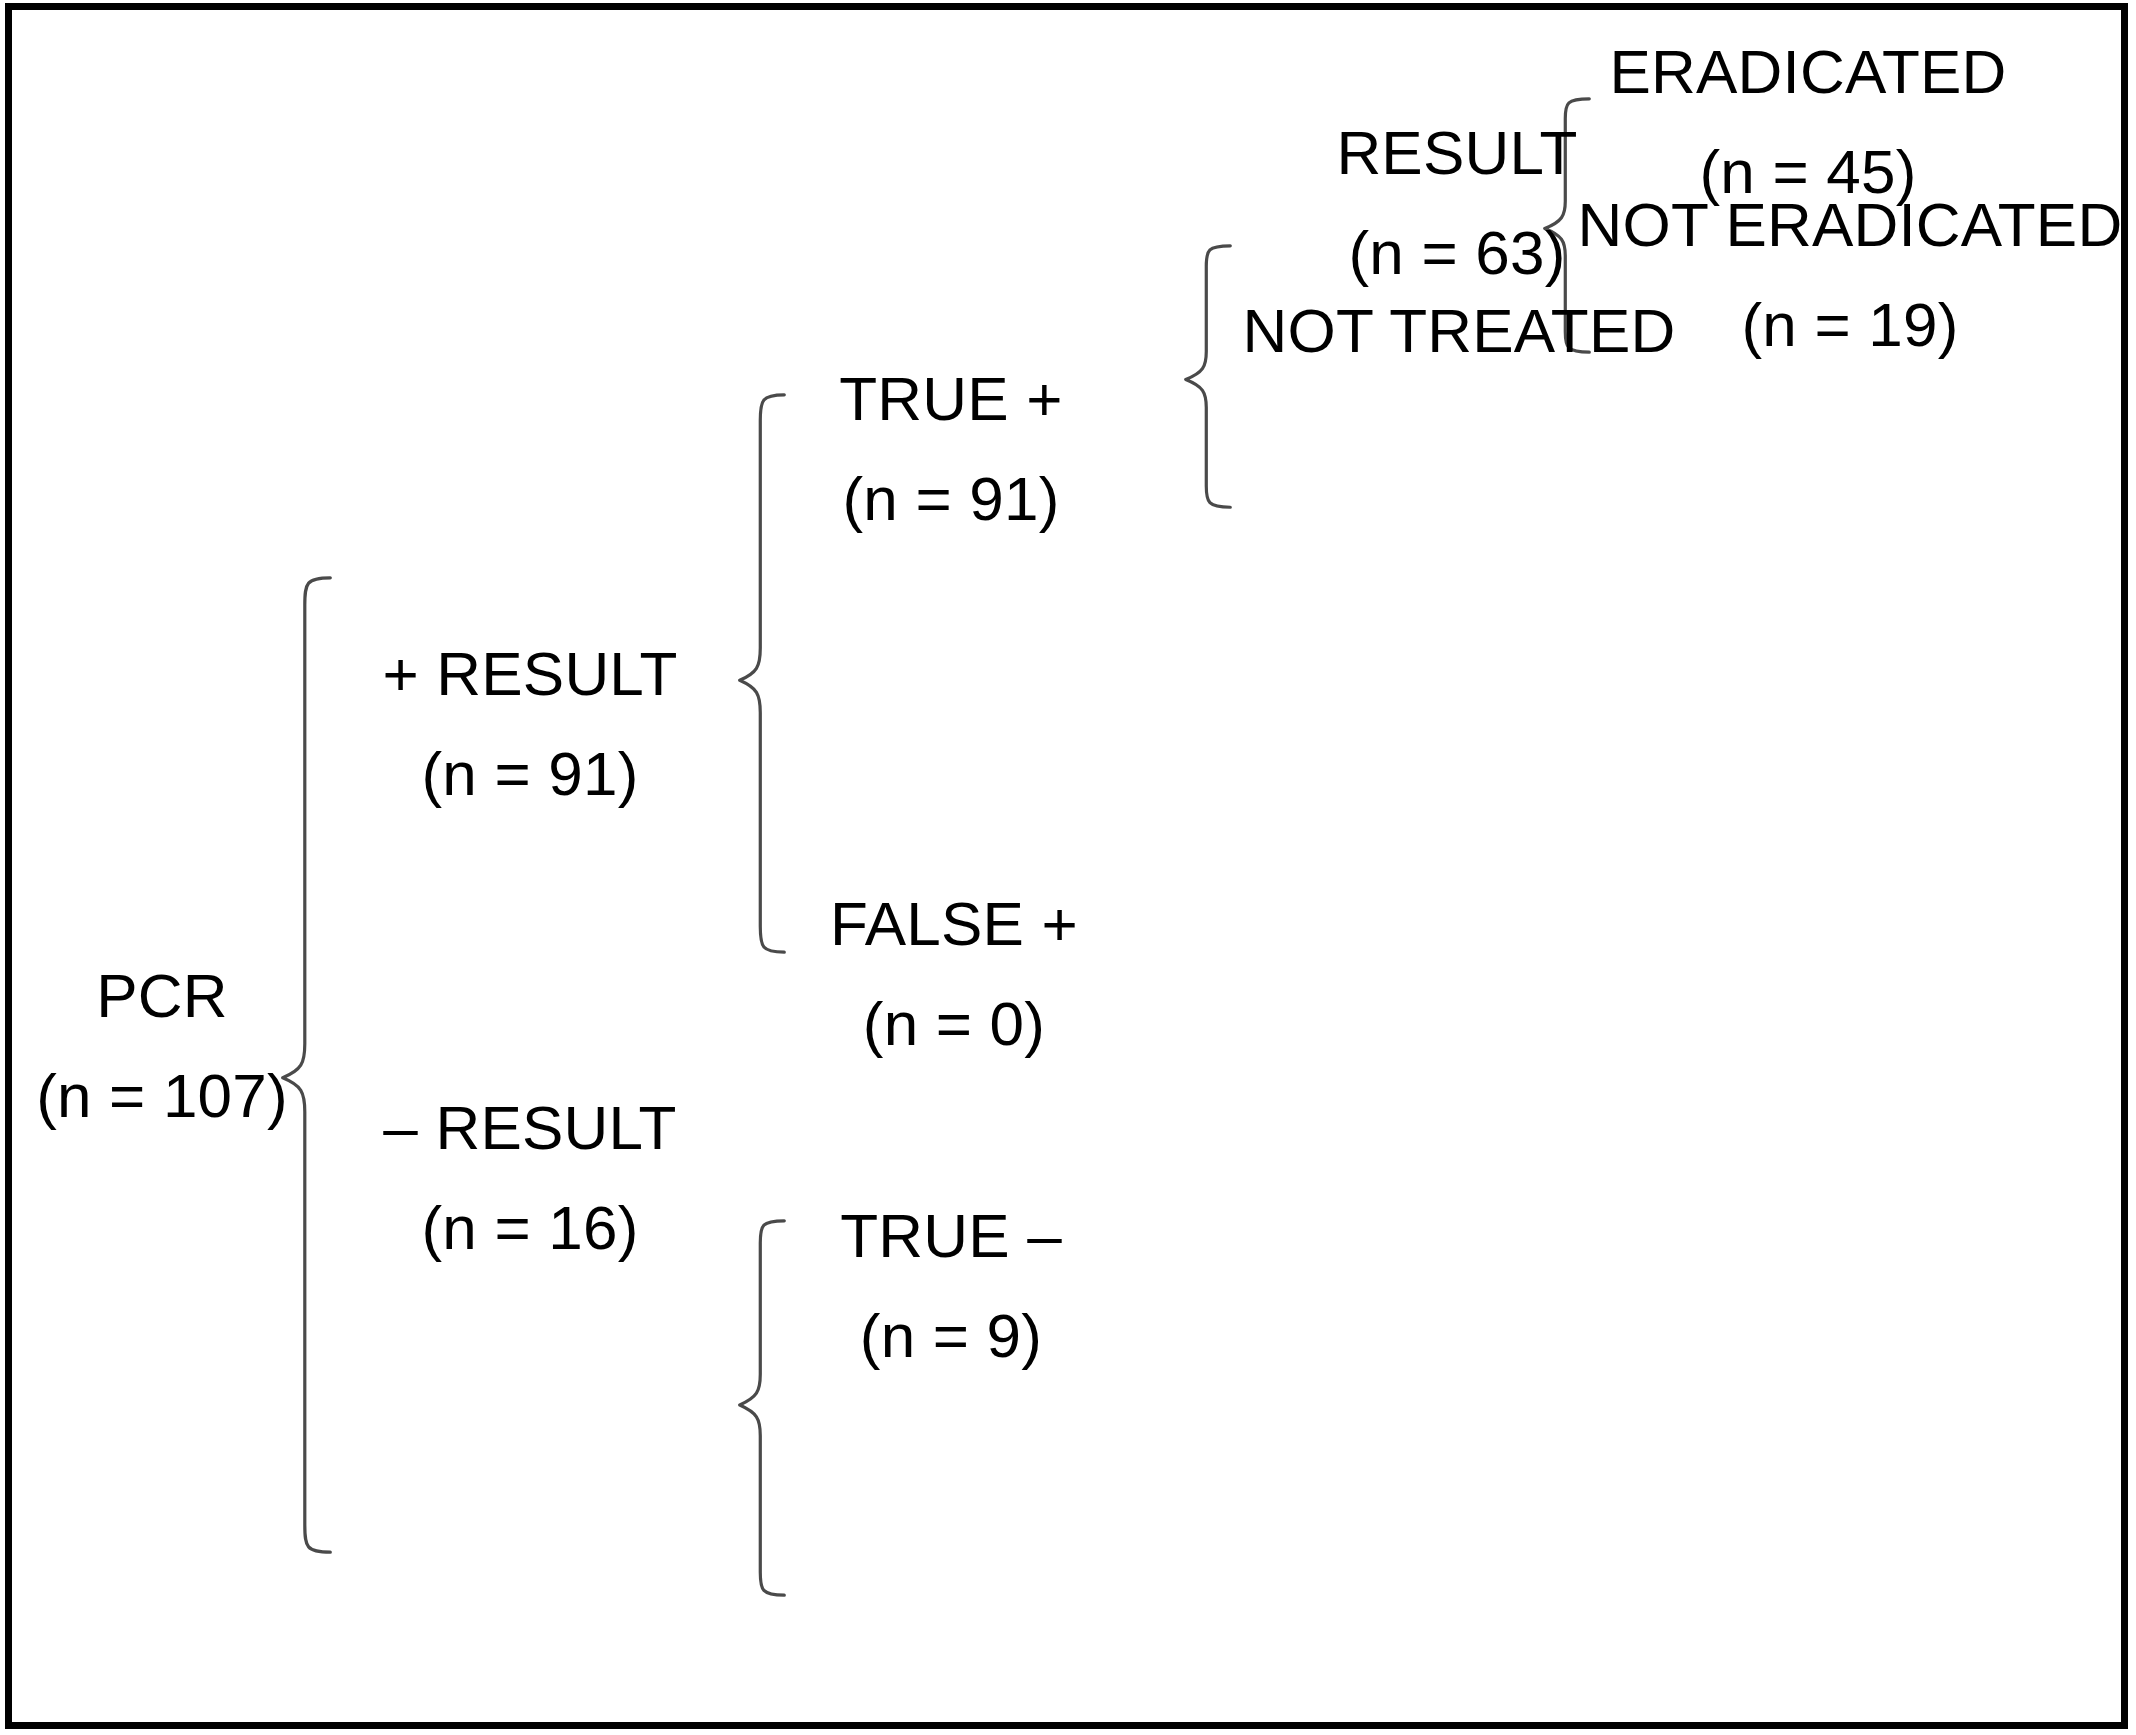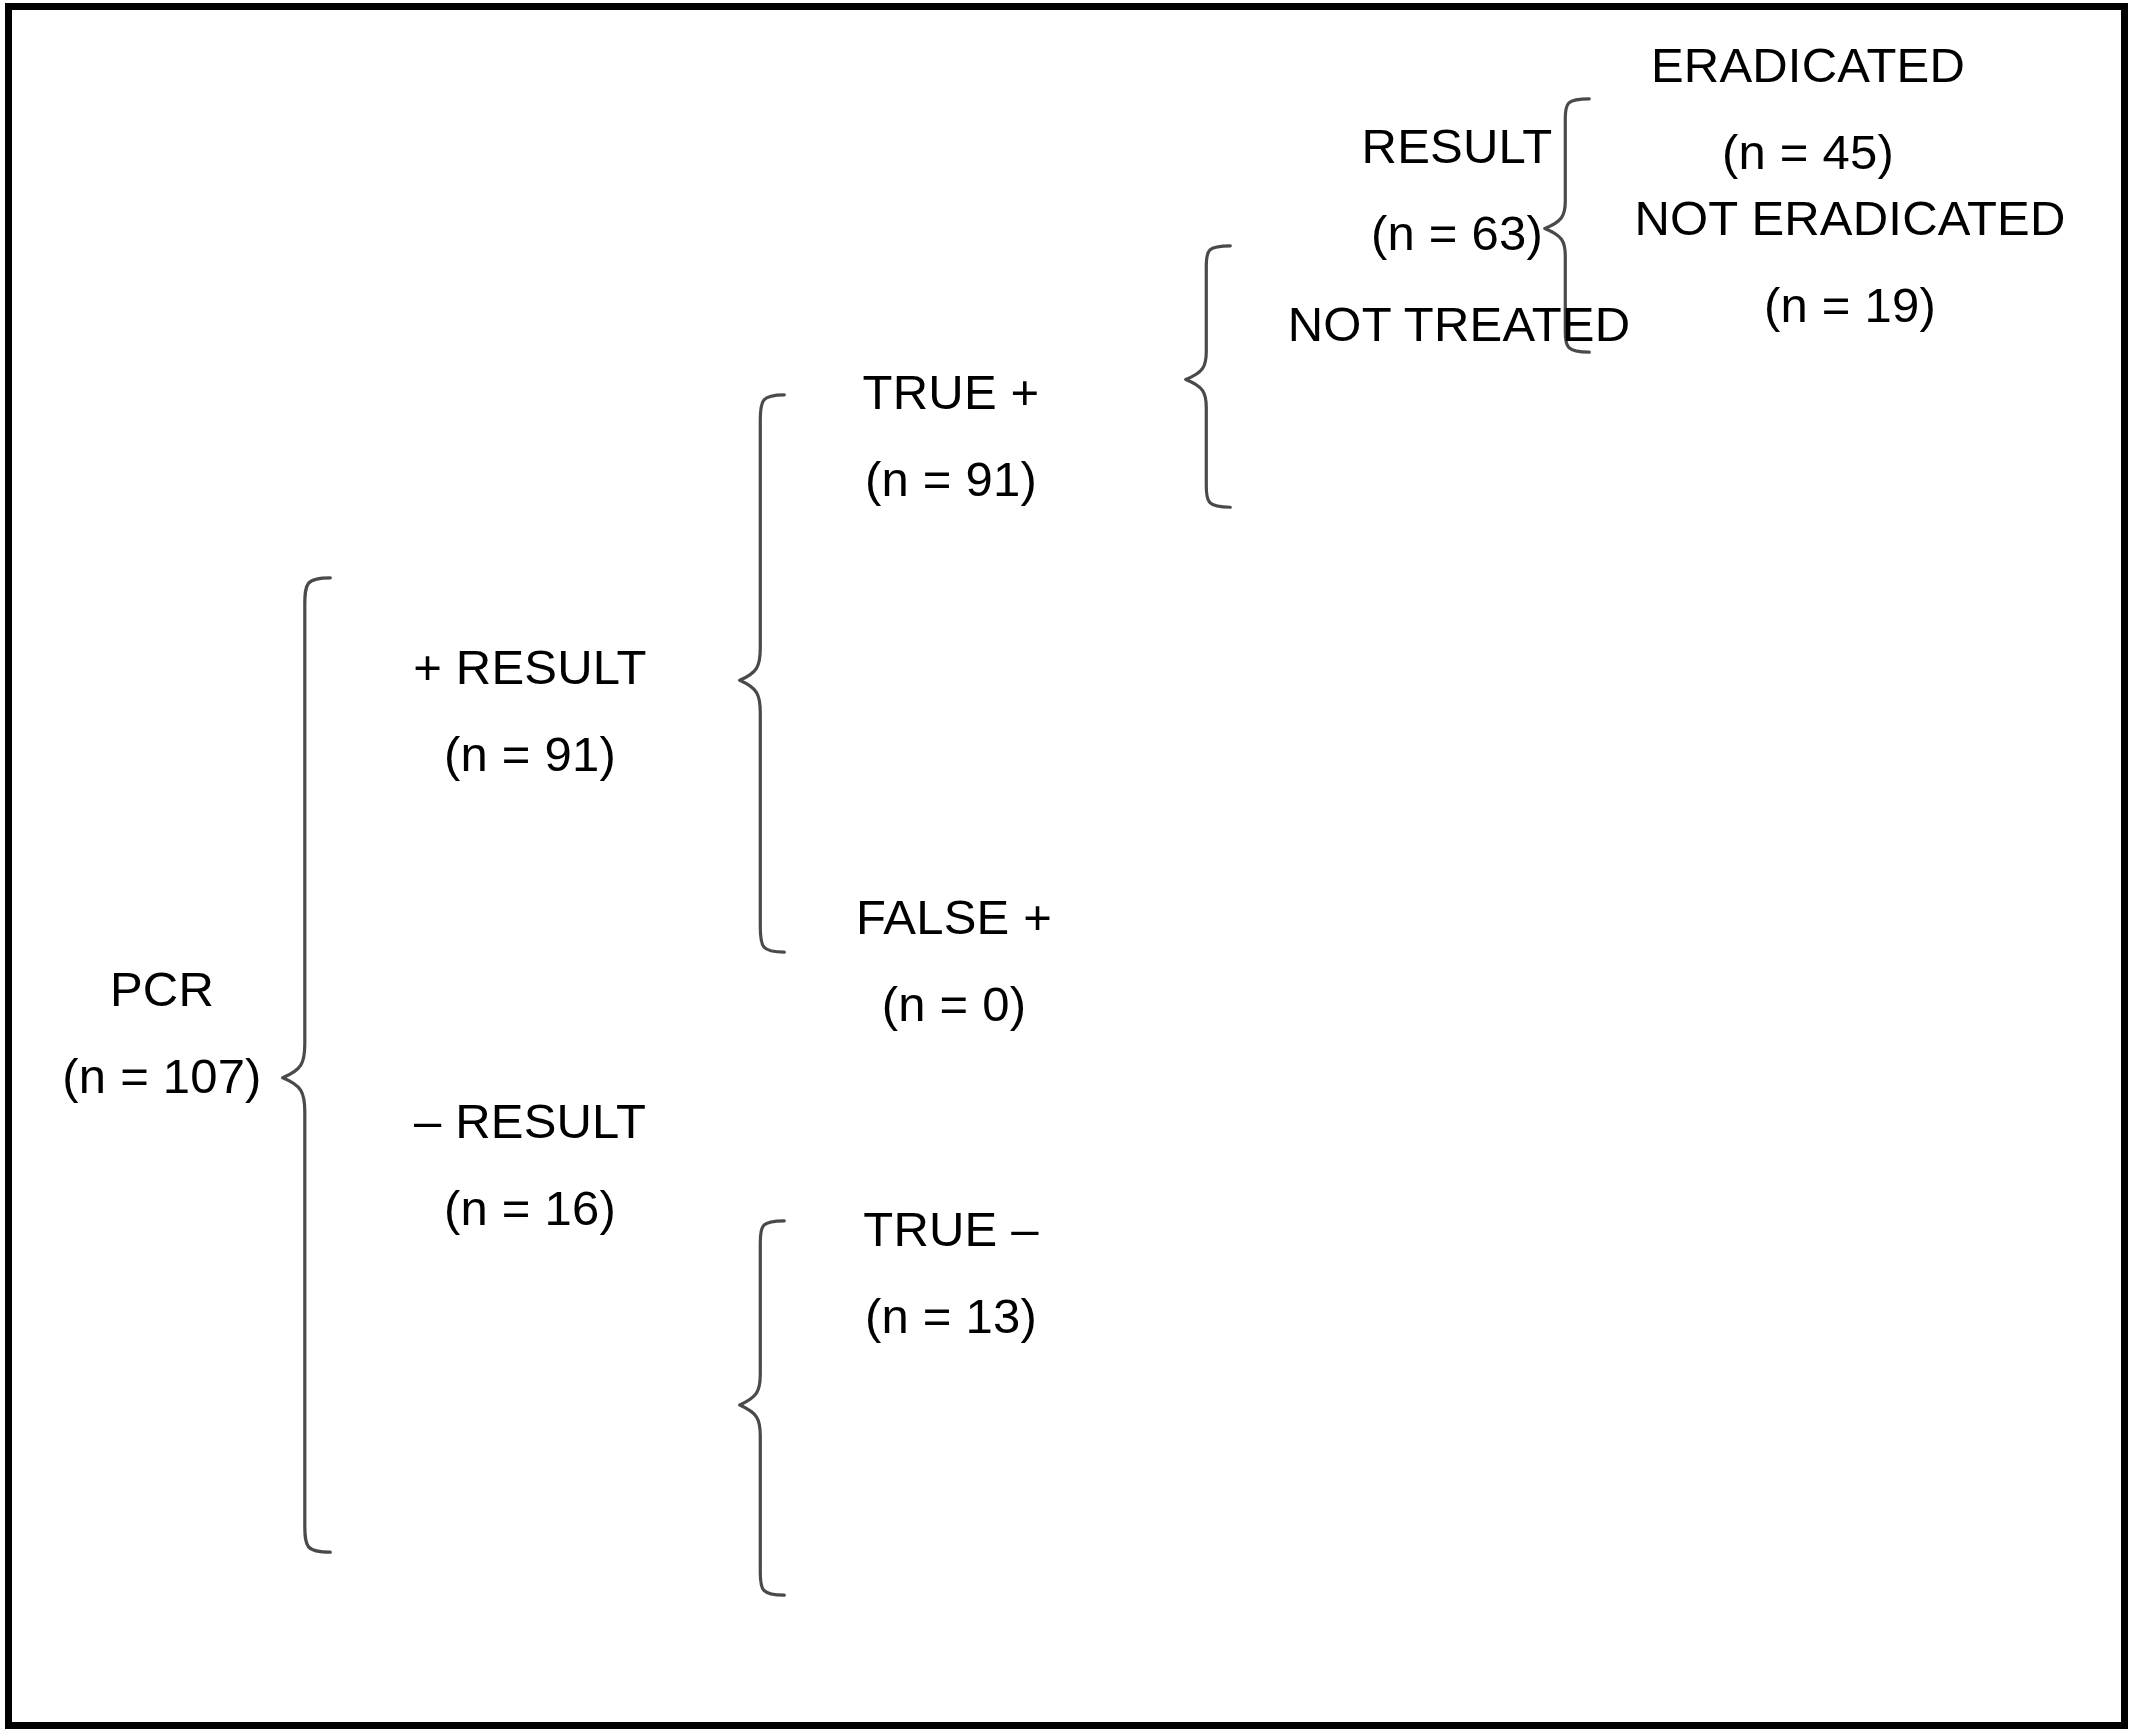--- a/index.html
+++ b/index.html
@@ -27,21 +27,21 @@
     height: 1726px;
     border: 7.7px solid #000000;
     box-sizing: border-box;
     background: #ffffff;
   }
 
   
   .node {
     position: absolute;
     color: #000000;
-    font-size: 49px;
+    font-size: 62px;
     line-height: 1.0;
     white-space: nowrap;
     letter-spacing: 0.2px;
   }
   .node .lbl  { display: block; }
   .node .cnt  { display: block; margin-top: 38px; }
 
   
   .node.c  { text-align: center; transform: translateX(-50%); }
   .node.c .lbl, .node.c .cnt { text-align: center; }
@@ -137,21 +137,21 @@
     <span class="cnt">(n = 91)</span>
   </div>
 
   <div class="node c" style="left:954px; top:893px;">
     <span class="lbl">FALSE +</span>
     <span class="cnt">(n = 0)</span>
   </div>
 
   <div class="node c" style="left:951px; top:1205px;">
     <span class="lbl">TRUE –</span>
-    <span class="cnt">(n = 13)</span>
+    <span class="cnt">(n = 9)</span>
   </div>
 
 
   <div class="node c" style="left:1457px; top:122px;">
     <span class="lbl">RESULT</span>
     <span class="cnt">(n = 63)</span>
   </div>
 
   <div class="node c" style="left:1459px; top:300px;">
     <span class="lbl">NOT TREATED</span>

